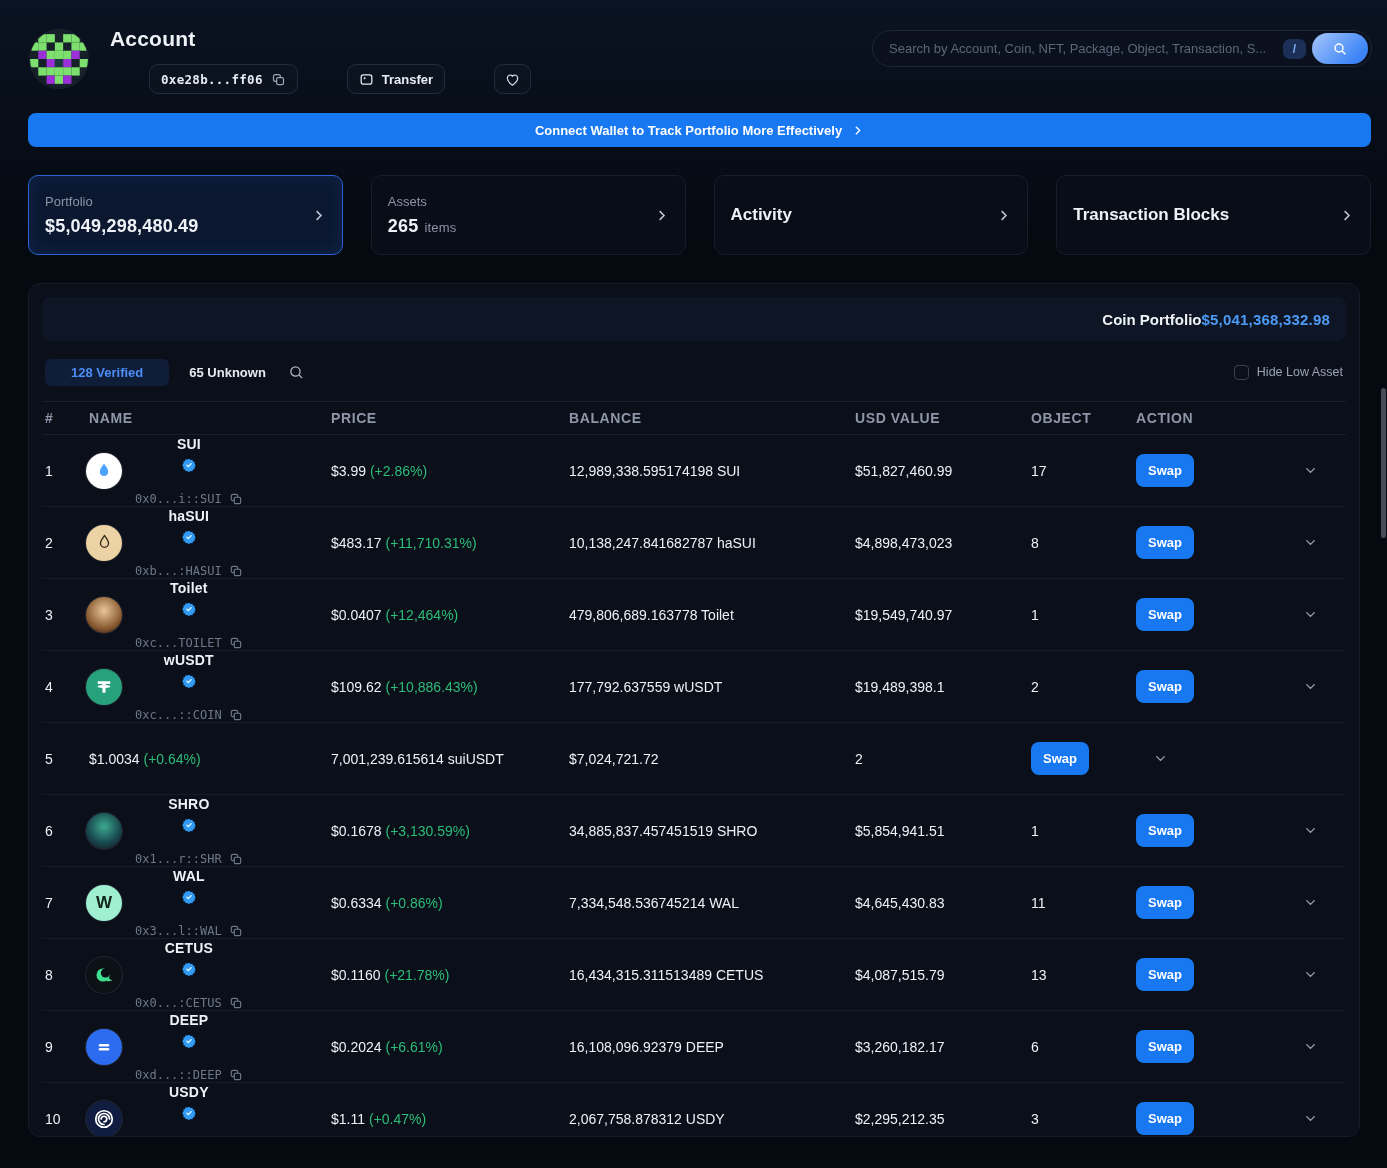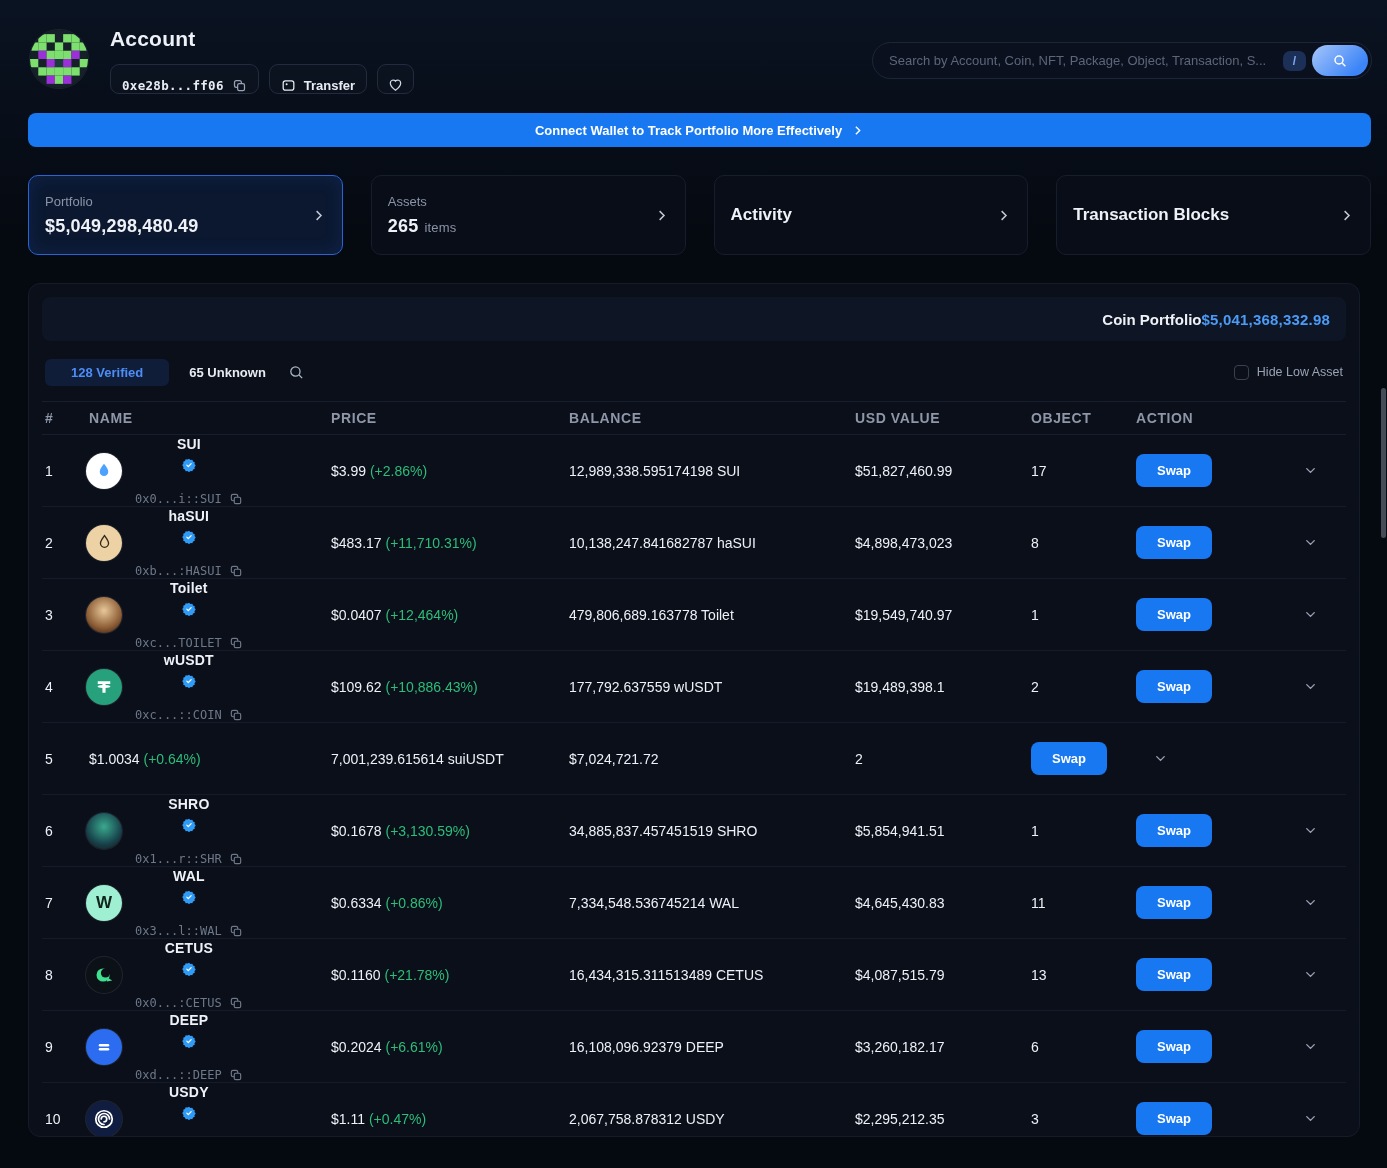--- a/index.html
+++ b/index.html
@@ -11,21 +11,21 @@
     color:#eef1f6;
     position:relative;
   }
   svg { display:block; }
   
   .hdr { display:flex; align-items:flex-start; padding:30px 15px 0 30px; }
   .avatar { width:58px; height:58px; border-radius:50%; overflow:hidden; flex:0 0 auto; box-shadow:0 0 0 1px rgba(255,255,255,.08); }
   .hdr-main { margin-left:22px; }
   .page-title { font-size:21px; font-weight:700; letter-spacing:.2px; margin-top:-3px; }
   .pill-row { display:flex; gap:10px; margin-top:13px; }
-  .pill { display:flex; align-items:flex-end; gap:8px; height:30px; padding:0 11px; border:1px solid #232c3e; border-radius:9px; background:rgba(255,255,255,.015); color:#e8ecf3; font-size:13px; cursor:pointer; }
+  .pill { display:flex; align-items:center; gap:8px; height:30px; padding:0 11px; border:1px solid #232c3e; border-radius:9px; background:rgba(255,255,255,.015); color:#e8ecf3; font-size:13px; cursor:pointer;margin-left:39px; }
   .pill .mono { font-family:"DejaVu Sans Mono", monospace; font-size:12.5px; font-weight:700; letter-spacing:.3px; }
   .pill.icon-only { padding:0 9px; }
   .ic { color:#9aa3b5; }
   .hdr-spacer { flex:1; }
   .searchbar { margin-top:0; width:500px; height:37px; border:1px solid #1d2638; border-radius:20px; background:#0a101e; display:flex; align-items:center; padding:0 3px 0 16px; }
   .searchbar input { flex:1; background:transparent; border:none; outline:none; color:#cfd6e4; font-size:13px; font-family:"Liberation Sans", sans-serif; }
   .searchbar input::placeholder { color:#5d6678; }
   .kbd { background:#1c2f56; color:#7fa8f0; border-radius:7px; font-size:12px; padding:3px 10px; margin-right:6px; font-weight:600; }
   .search-btn { width:56px; height:31px; border:none; border-radius:16px; background:linear-gradient(135deg,#a7c6fb 0%,#3d85f7 80%); display:flex; align-items:center; justify-content:center; cursor:pointer; }
   
@@ -62,21 +62,21 @@
   .idx { font-weight:500; }
   .namec { display:flex; align-items:center; gap:13px; padding-left:0; }
   .coin-icon { width:36px; height:36px; border-radius:50%; flex:0 0 auto; display:flex; align-items:center; justify-content:center; box-shadow:0 0 0 1px rgba(255,255,255,.09); overflow:hidden; }
   .coin-icon .glyph { font-weight:700; font-size:17px; }
   .nm-line { display:flex; align-items:center; gap:6px;flex-direction:column; }
   .coin-name { font-size:14px; font-weight:700; letter-spacing:.2px; }
   .addr-line { display:flex; align-items:center; gap:7px; margin-top:20px; }
   .coin-address { font-family:"DejaVu Sans Mono", monospace; font-size:12px; color:#6e7889; }
   .copy-btn { color:#6e7889; cursor:pointer; }
   .chg { color:#2dbd78; }
-  .swap { width:76px; height:33px; border:none; border-radius:8px; background:#1778f2; color:#fff; font-size:13px; font-weight:600; font-family:"Liberation Sans", sans-serif; cursor:pointer; }
+  .swap { width:58px; height:33px; border:none; border-radius:8px; background:#1778f2; color:#fff; font-size:13px; font-weight:600; font-family:"Liberation Sans", sans-serif; cursor:pointer; }
   .chev { padding-left:20px; color:#9aa3b5; cursor:pointer; }
   
   .scrollbar-thumb { position:absolute; right:1px; top:388px; width:5px; height:150px; border-radius:3px; background:rgba(150,160,175,.45); }
 </style>
 </head>
 <body>
 
 <div class="hdr">
   <div class="avatar">
     <svg viewBox="0 0 56 56" width="58" height="58">
@@ -136,21 +136,21 @@
       <div class="pill icon-only">
         <span class="ic" style="color:#cfd6e4">
           <svg width="17" height="17" viewBox="0 0 24 24" fill="none" stroke="currentColor" stroke-width="1.8">
               <path d="M12 20s-7.3-4.7-7.3-10a4.1 4.1 0 0 1 7.3-2.7A4.1 4.1 0 0 1 19.3 10c0 5.3-7.3 10-7.3 10z"></path>
             </svg>
         </span>
       </div>
     </div>
   </div>
   <div class="hdr-spacer"></div>
-  <div class="searchbar" style="margin-top:12px;">
+  <div class="searchbar" style="margin-top:0;">
     <input type="text" placeholder="Search by Account, Coin, NFT, Package, Object, Transaction, S..." style="">
     <span class="kbd">/</span>
     <button class="search-btn">
       <span>
         <svg width="16" height="16" viewBox="0 0 24 24" fill="none" stroke="#fff" stroke-width="2.2">
             <circle cx="10.5" cy="10.5" r="6"></circle>
             <path d="M15.5 15.5 20 20"></path>
           </svg>
       </span>
     </button>

